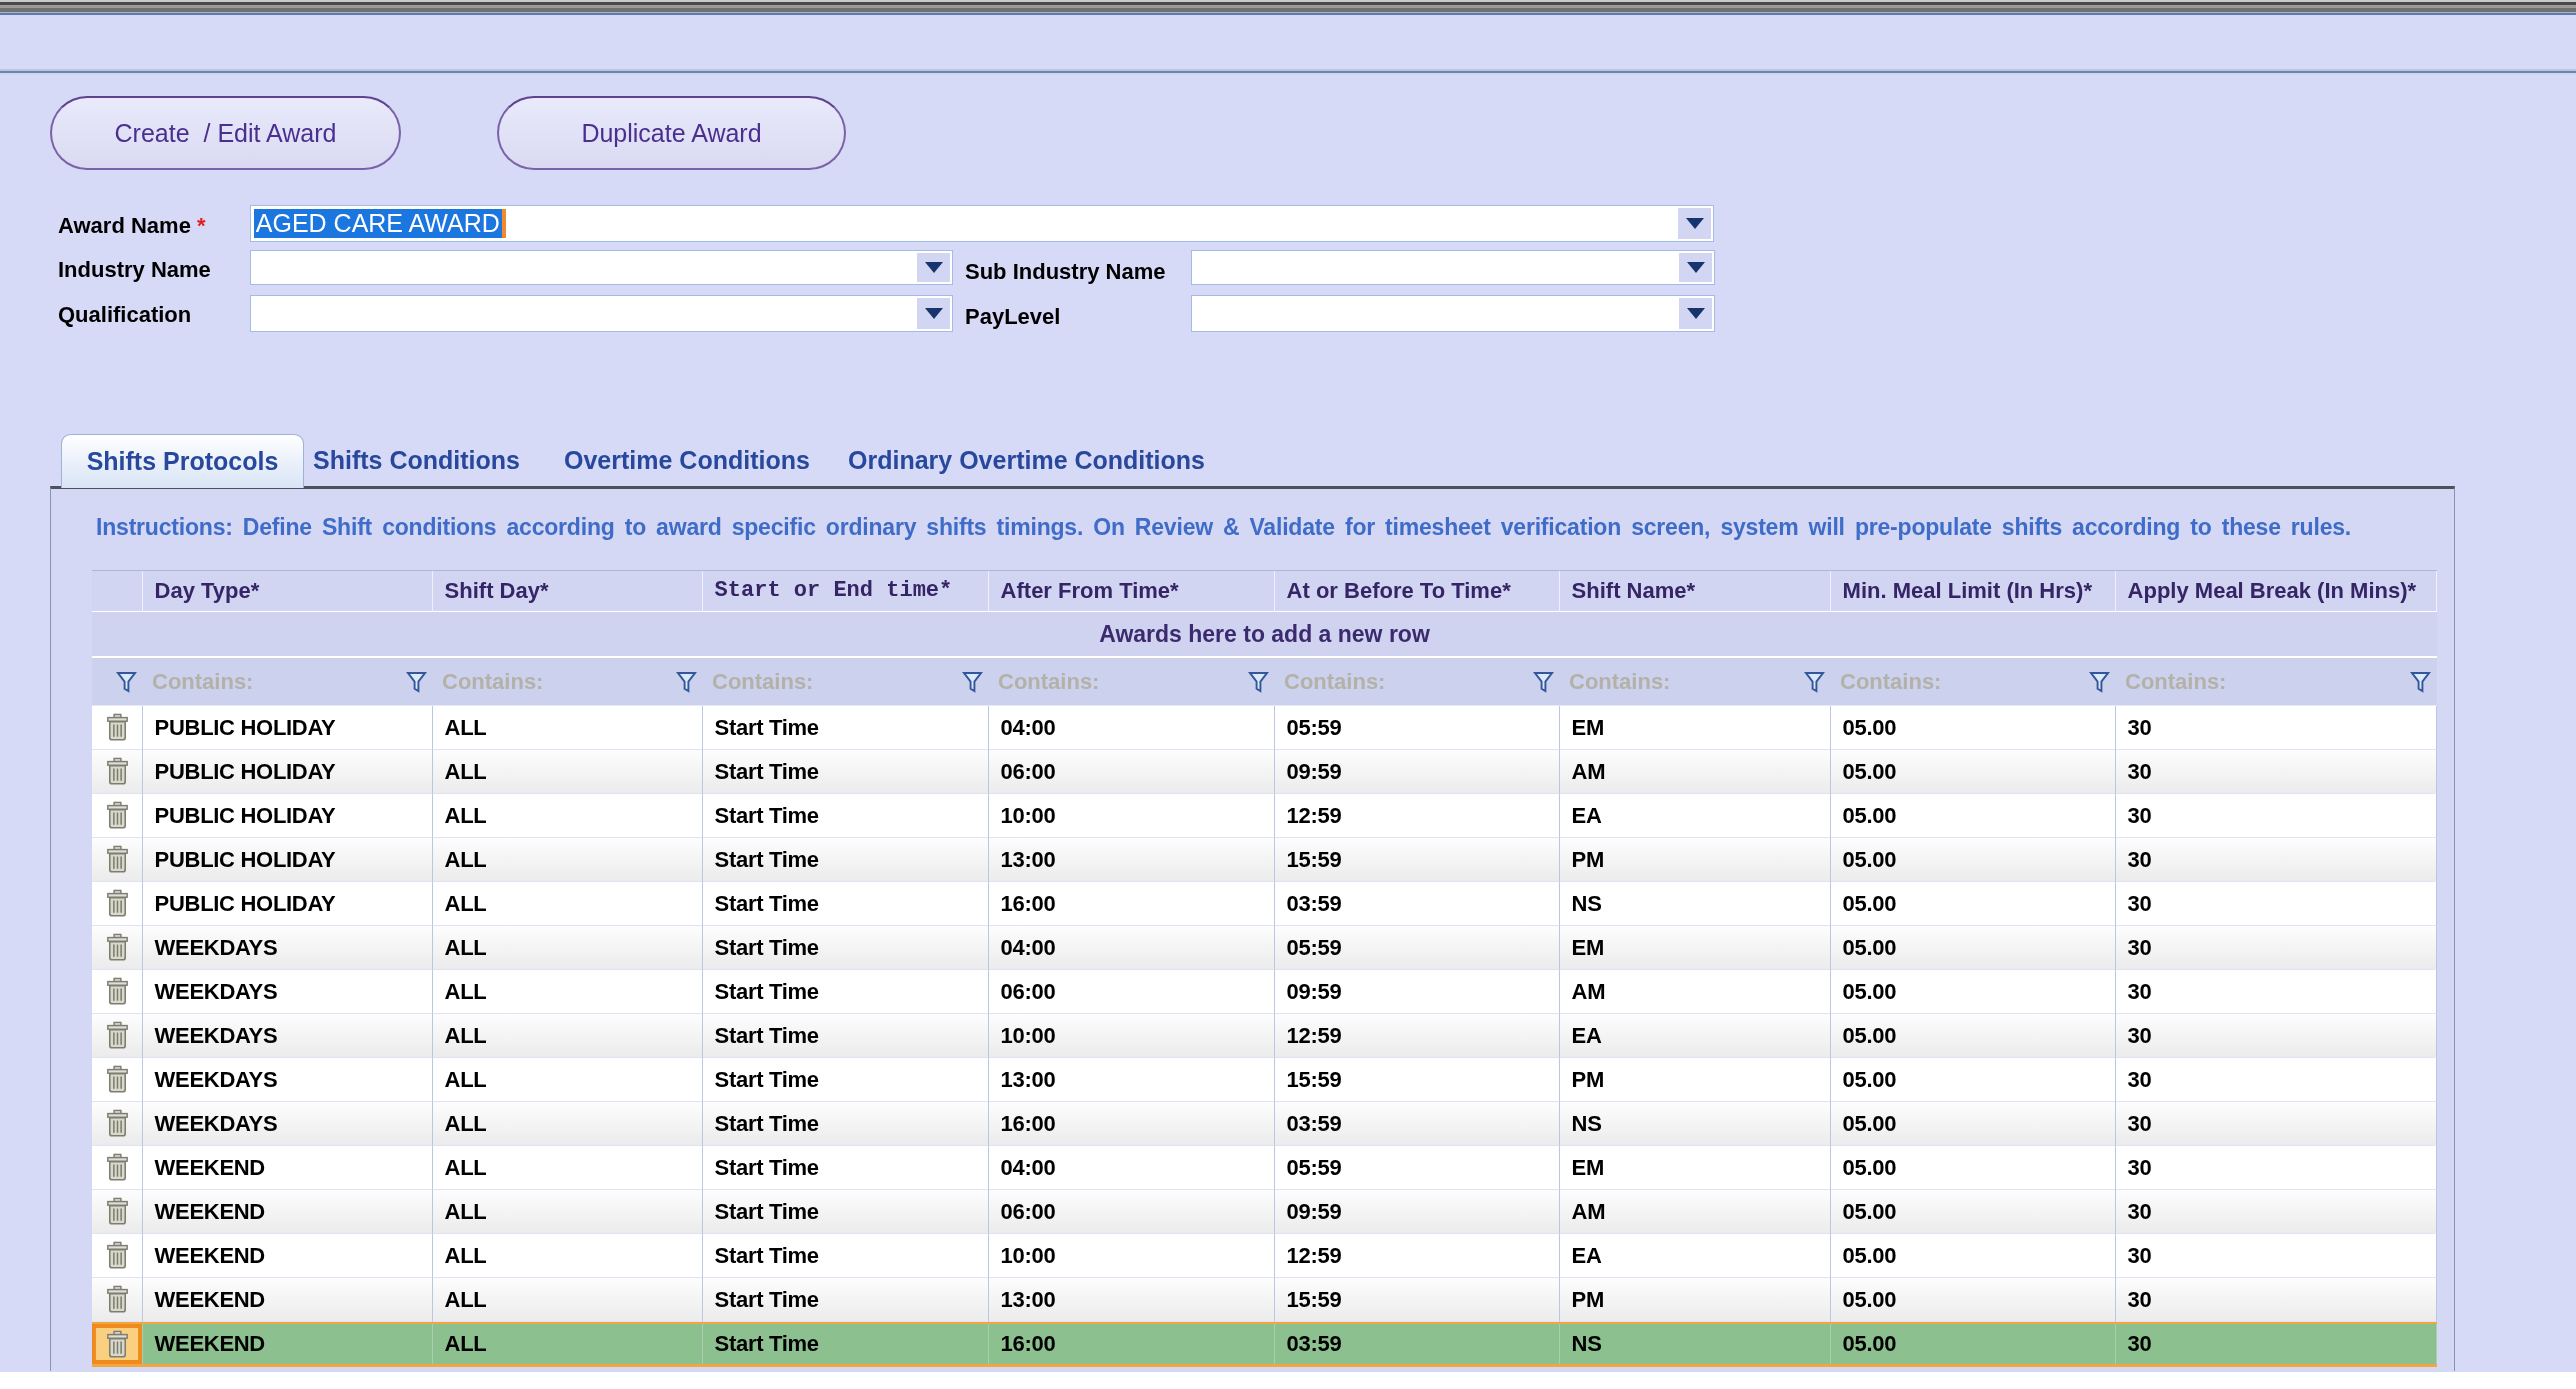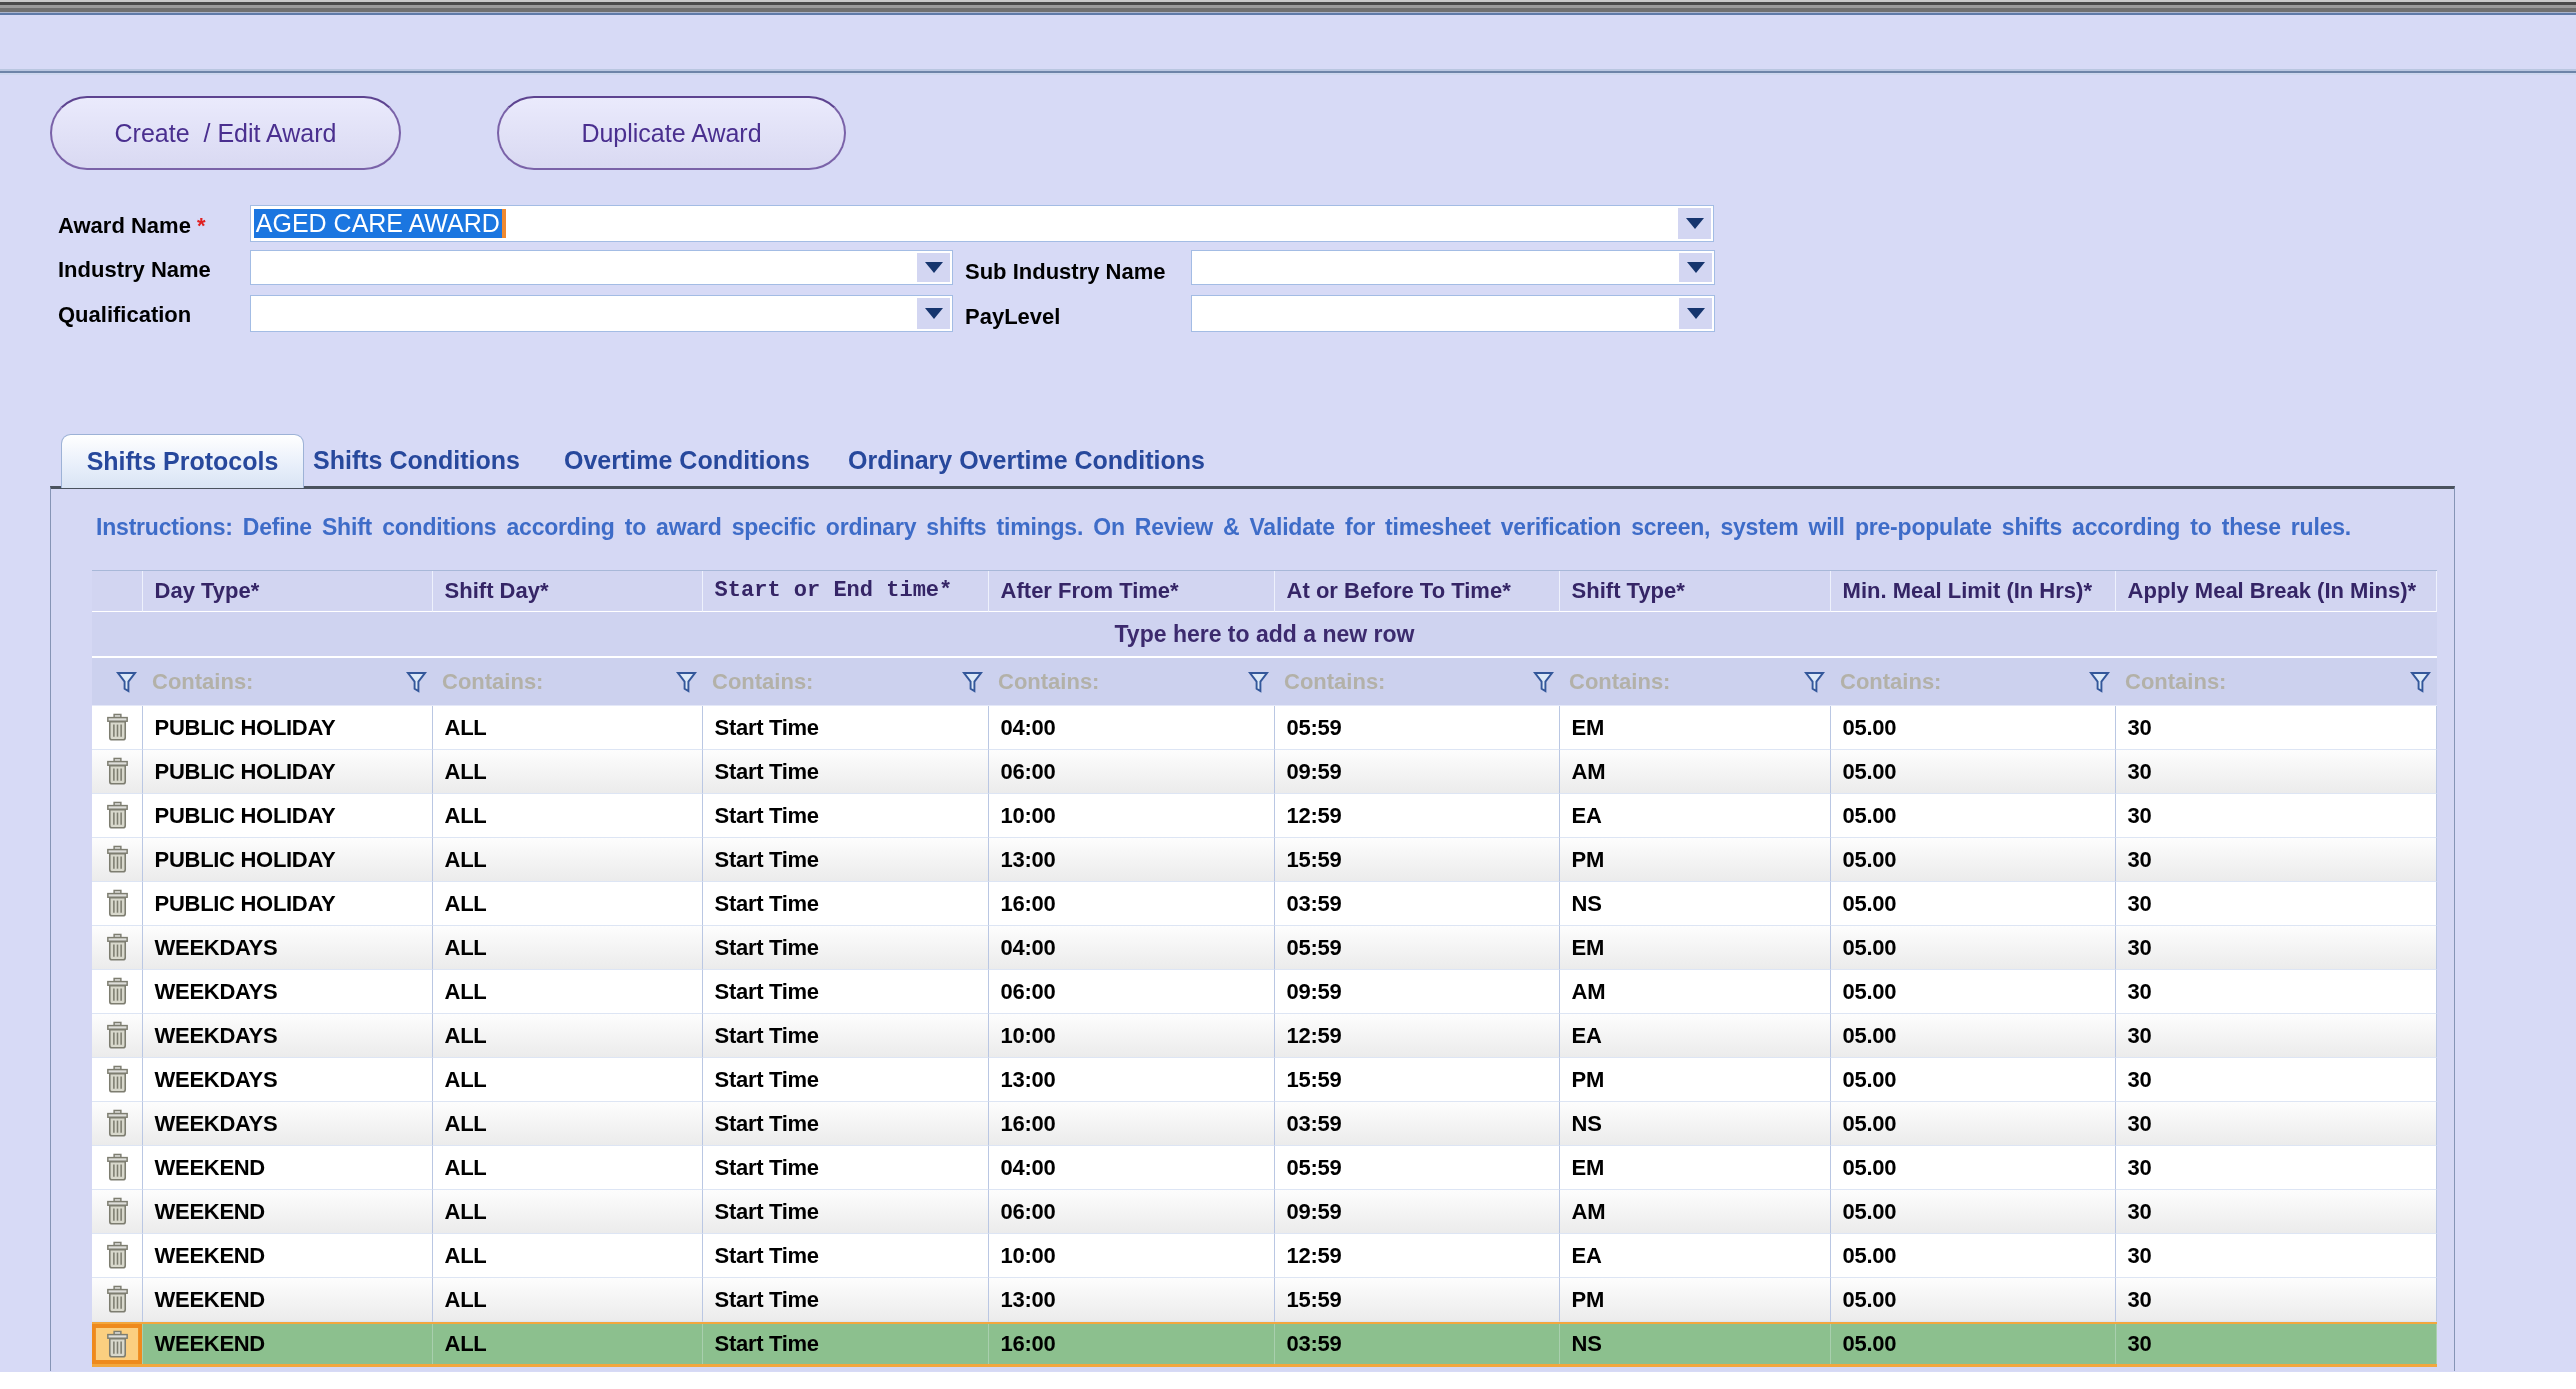--- a/index.html
+++ b/index.html
@@ -170,25 +170,25 @@
   <div class="instructions">Instructions: Define Shift conditions according to award specific ordinary shifts timings. On Review &amp; Validate for timesheet verification screen, system will pre-populate shifts according to these rules.</div>
 
   <div class="grid">
     <div class="g-header" id="g-header">
         <div class="g-hcell" style="width: 51px;"></div>
         <div class="g-hcell" style="width: 290px;">Day Type*</div>
         <div class="g-hcell" style="width: 270px;">Shift Day*</div>
         <div class="g-hcell" style="width: 286px; font-family: Liberation Mono, monospace;">Start or End time*</div>
         <div class="g-hcell" style="width: 286px;">After From Time*</div>
         <div class="g-hcell" style="width: 285px;">At or Before To Time*</div>
-        <div class="g-hcell" style="width: 271px;">Shift Type*</div>
+        <div class="g-hcell" style="width: 271px;">Shift Name*</div>
         <div class="g-hcell" style="width: 285px;">Min. Meal Limit (In Hrs)*</div>
         <div class="g-hcell" style="width: 321px;">Apply Meal Break (In Mins)*</div>
       </div>
-    <div class="g-addrow">Type here to add a new row</div>
+    <div class="g-addrow">Awards here to add a new row</div>
     <div class="g-filter" id="g-filter">
         <div class="g-fcell" style="width: 51px;">
           <svg width="21" height="23" viewBox="0 0 22 24">
             <polygon points="2,2 20,2 13,11 13,21 9,18.5 9,11" fill="#dce9f8" stroke="#33579a" stroke-width="2"></polygon>
           </svg>
         </div>
         <div class="g-fcell" style="width: 290px;">
           <span class="op">Contains:</span>
           <svg width="21" height="23" viewBox="0 0 22 24">
             <polygon points="2,2 20,2 13,11 13,21 9,18.5 9,11" fill="#dce9f8" stroke="#33579a" stroke-width="2"></polygon>

